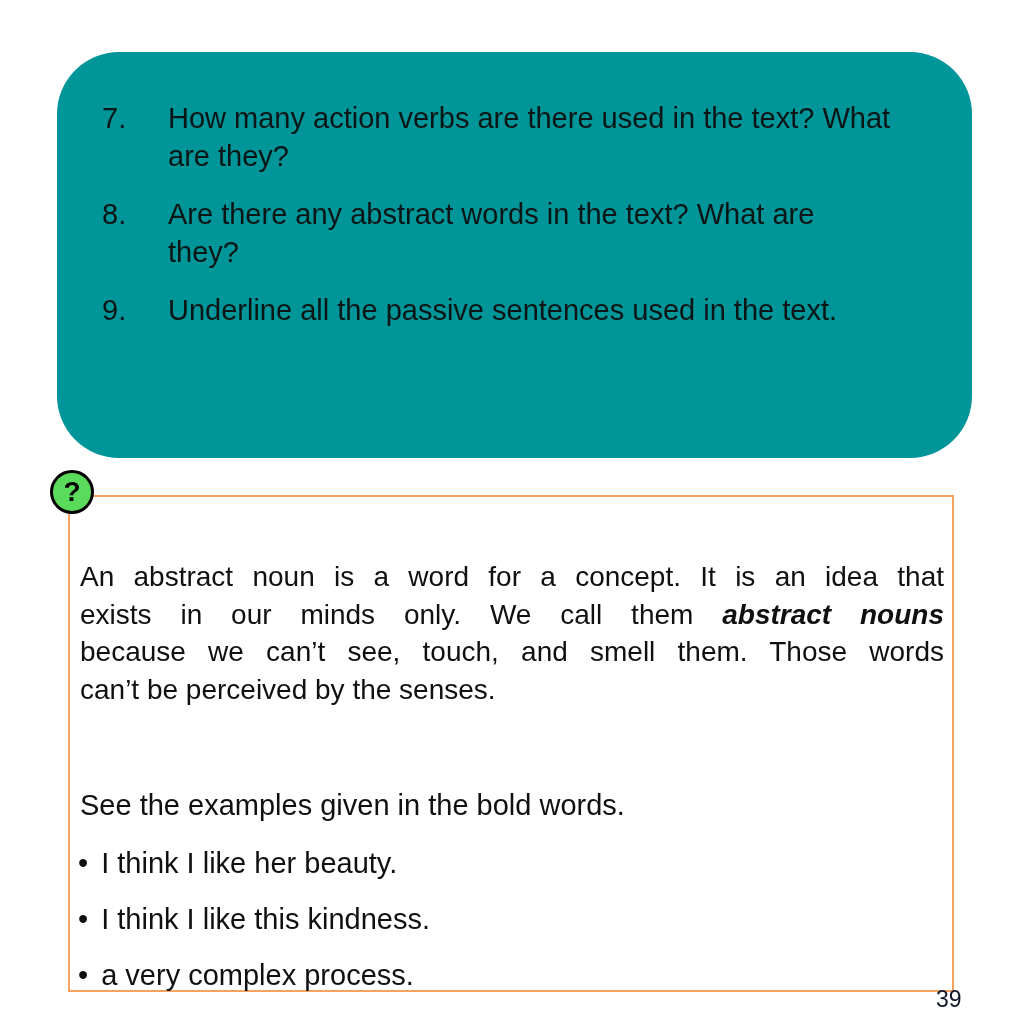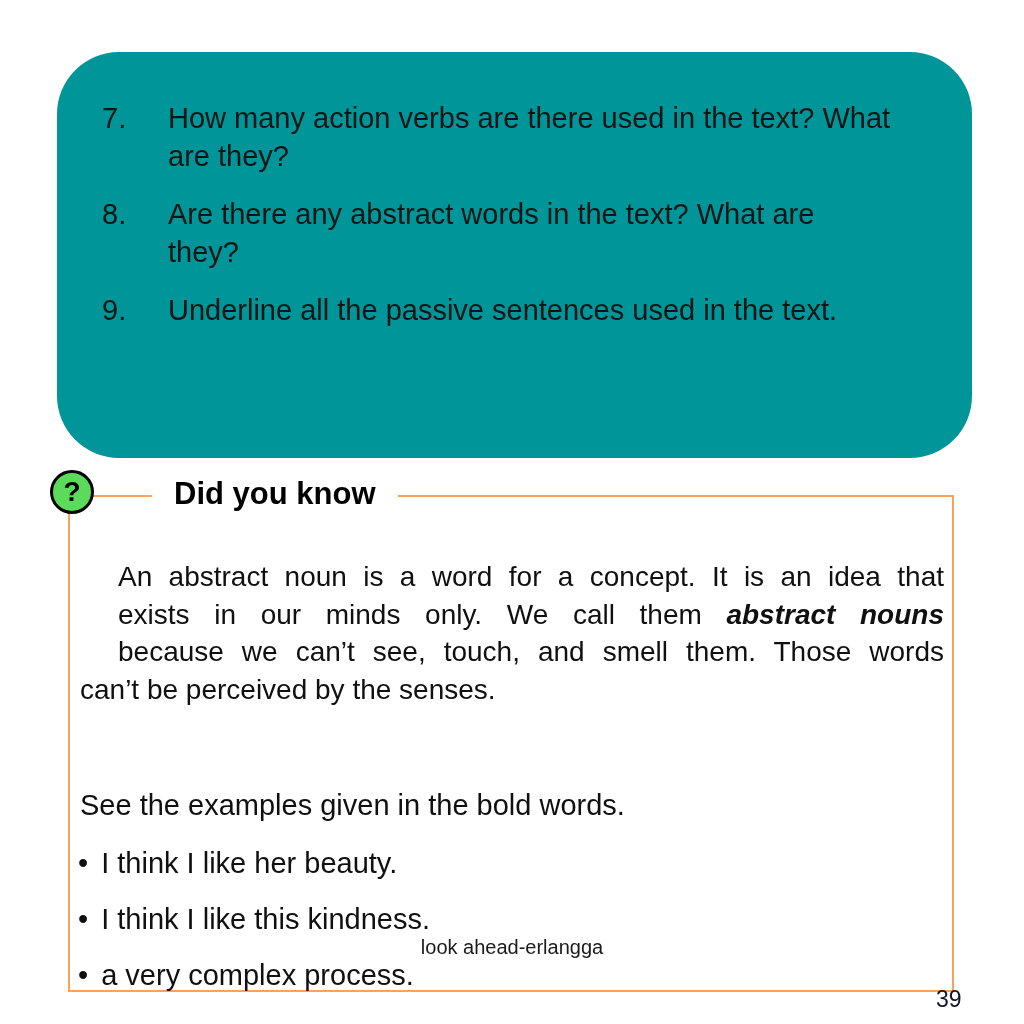--- a/index.html
+++ b/index.html
@@ -95,21 +95,20 @@
     left: 80px;
     top: 558px;
     width: 864px;
     font-size: 28px;
     line-height: 37.5px;
     color: #101010;
   }
   .jline {
     text-align: justify;
     text-align-last: justify;
-    margin-left: 38px;
   }
   .lastline {
     text-align: left;
   }
   .bi {
     font-weight: bold;
     font-style: italic;
   }
 
   .see-intro {
@@ -175,37 +174,35 @@
       <span class="q-text">Underline all the passive sentences used in the text.</span>
     </div>
   </div>
 
   <div class="dyk-box"></div>
 
   <div class="dyk-badge">
     <span>?</span>
   </div>
 
-  <div class="dyk-title">Did you know</div>
 
   <div class="para">
     <div class="jline">An abstract noun is a word for a concept. It is an idea that</div>
     <div class="jline"><span>exists in our minds only. We call them </span><span class="bi">abstract nouns</span></div>
     <div class="jline">because we can’t see, touch, and smell them. Those words</div>
     <div class="lastline">can’t be perceived by the senses.</div>
   </div>
 
   <div class="see-intro">See the examples given in the bold words.</div>
 
   <div class="bullet bullet-1">
     <span class="b-marker">•</span><span>I think I like her </span><span class="b-bold">beauty.</span>
   </div>
   <div class="bullet bullet-2">
     <span class="b-marker">•</span><span>I think I like this </span><span class="b-bold">kindness.</span>
   </div>
   <div class="bullet bullet-3">
     <span class="b-marker">•</span><span>a very complex </span><span class="b-bold">process.</span>
   </div>
 
-  <div class="footer-center">look ahead-erlangga</div>
   <div class="footer-page">39</div>
 
 </div>
 
 </body></html>

